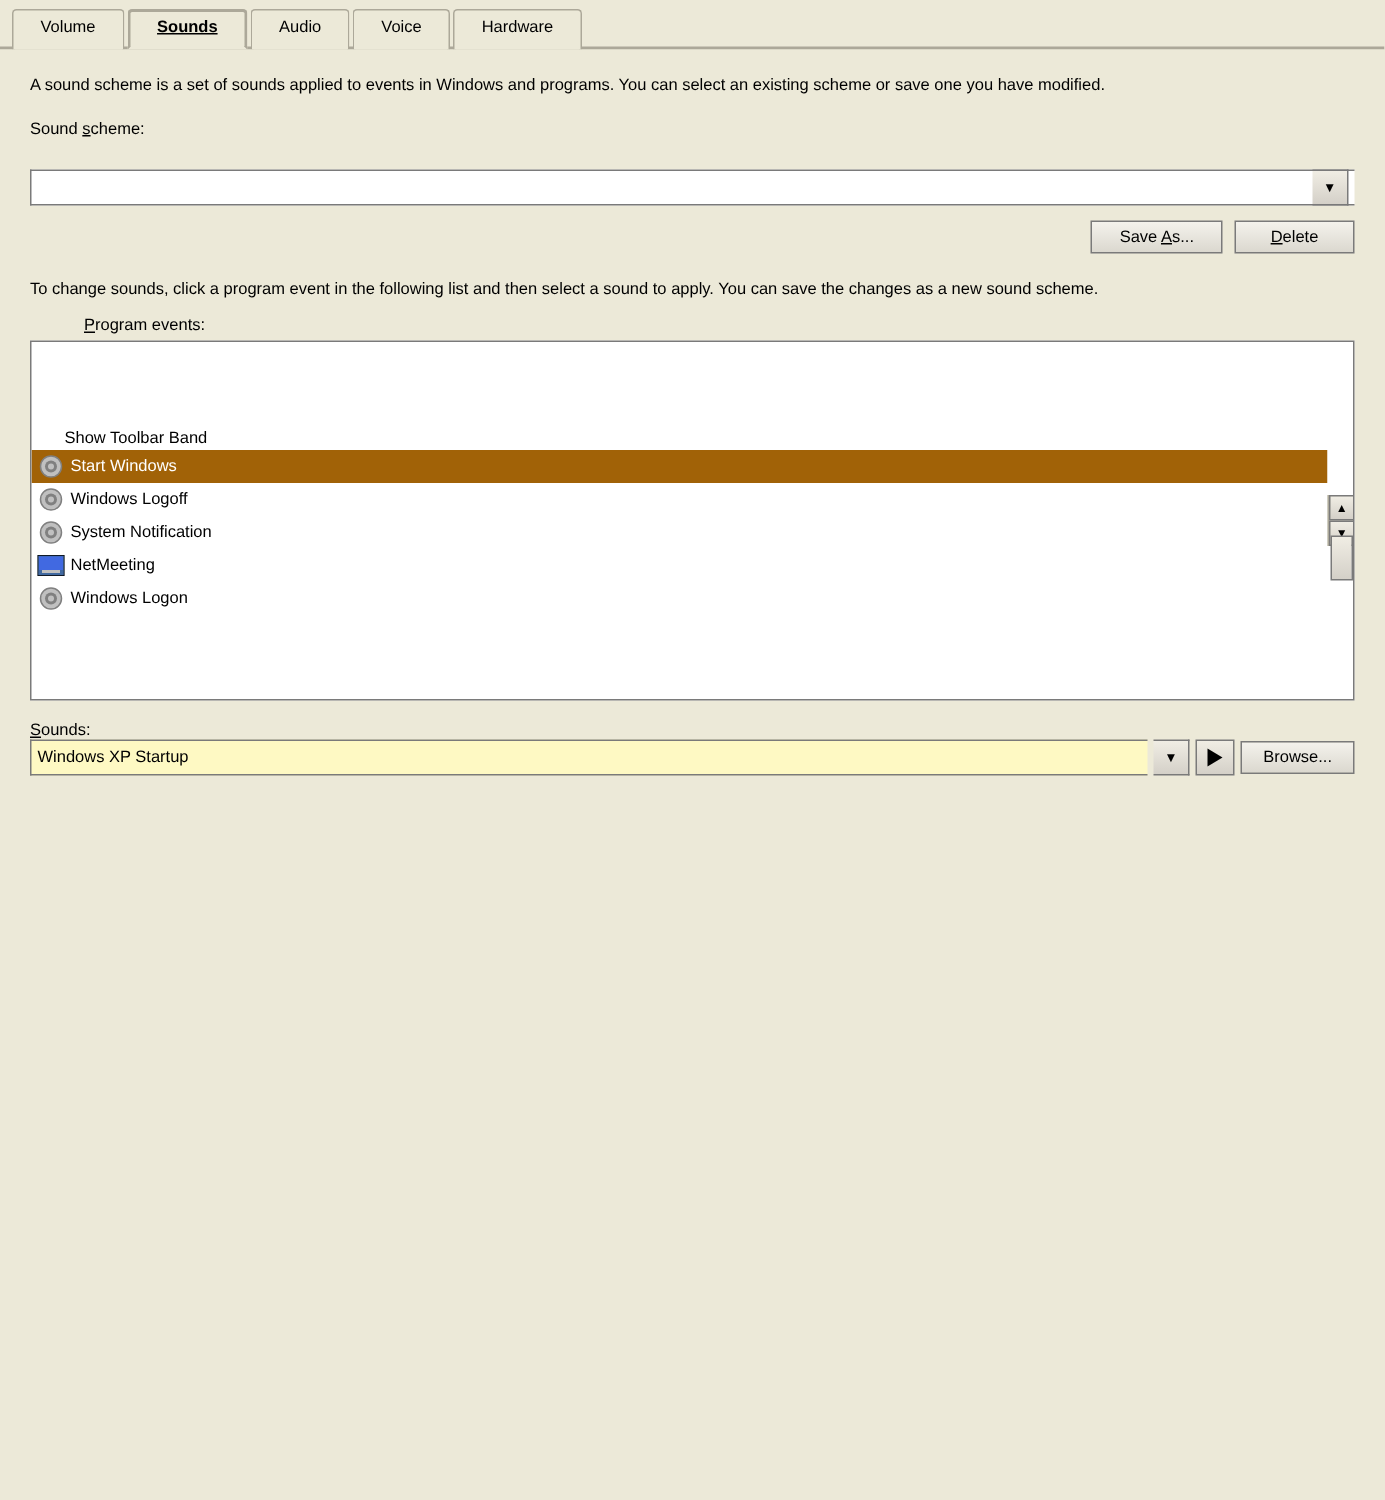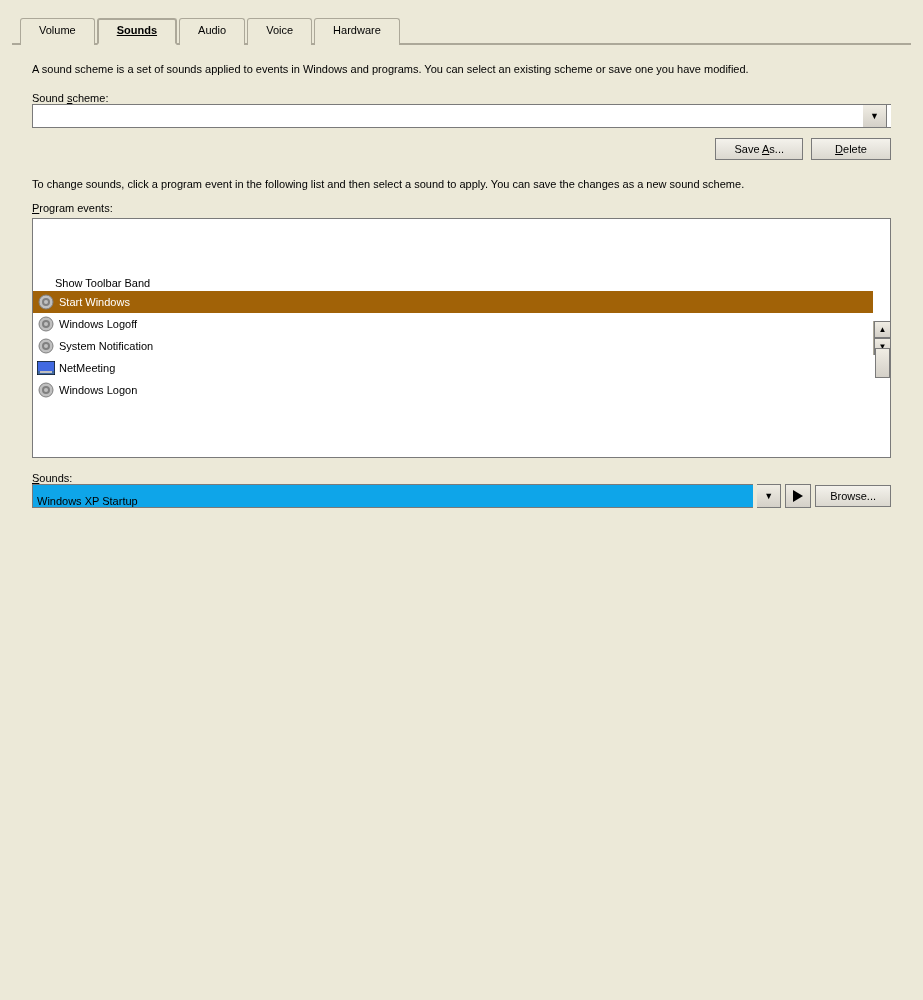--- a/index.html
+++ b/index.html
@@ -12,21 +12,21 @@
       font-family: Tahoma, Arial, sans-serif;
       font-size: 11px;
       background: #ece9d8;
       width: 923px;
       min-height: 1000px;
     }
 
     .dialog {
       background: #ece9d8;
       width: 923px;
-      padding: 12px;
+      padding: 0;
     }
 
     
     .tabs {
       display: flex;
       flex-direction: row;
       padding: 4px 8px 0 8px;
       border-bottom: 2px solid #aca899;
       background: #ece9d8;
     }
@@ -67,21 +67,21 @@
       font-size: 11px;
       color: #000;
       line-height: 1.5;
       margin-bottom: 14px;
     }
 
     
     .field-label {
       font-size: 11px;
       color: #000;
-      margin-bottom: 0;
+      margin-bottom: 21px;
     }
 
     .field-label .underline {
       text-decoration: underline;
     }
 
     
     .dropdown-row {
       display: flex;
       align-items: center;
@@ -144,20 +144,21 @@
       color: #000;
       line-height: 1.5;
       margin-bottom: 10px;
     }
 
     
     .section-label {
       font-size: 11px;
       color: #000;
       margin-bottom: 4px;
+      margin-left: 36px;
     }
 
     .section-label .underline {
       text-decoration: underline;
     }
 
     
     .events-list-container {
       border: 1px solid #7a7a7a;
       background: #fff;
@@ -261,23 +262,23 @@
     .sounds-row {
       display: flex;
       align-items: center;
       gap: 4px;
     }
 
     .sounds-dropdown {
       flex: 1;
       height: 24px;
       border: 1px solid #7a7a7a;
-      background: #0ea5e9;
-      display: flex;
-      align-items: flex-end;
+      background: #fef9c3;
+      display: flex;
+      align-items: center;
       justify-content: space-between;
       padding: 0 4px;
       font-size: 11px;
       font-family: Tahoma, Arial, sans-serif;
       cursor: pointer;
     }
 
     .play-btn {
       width: 26px;
       height: 24px;

